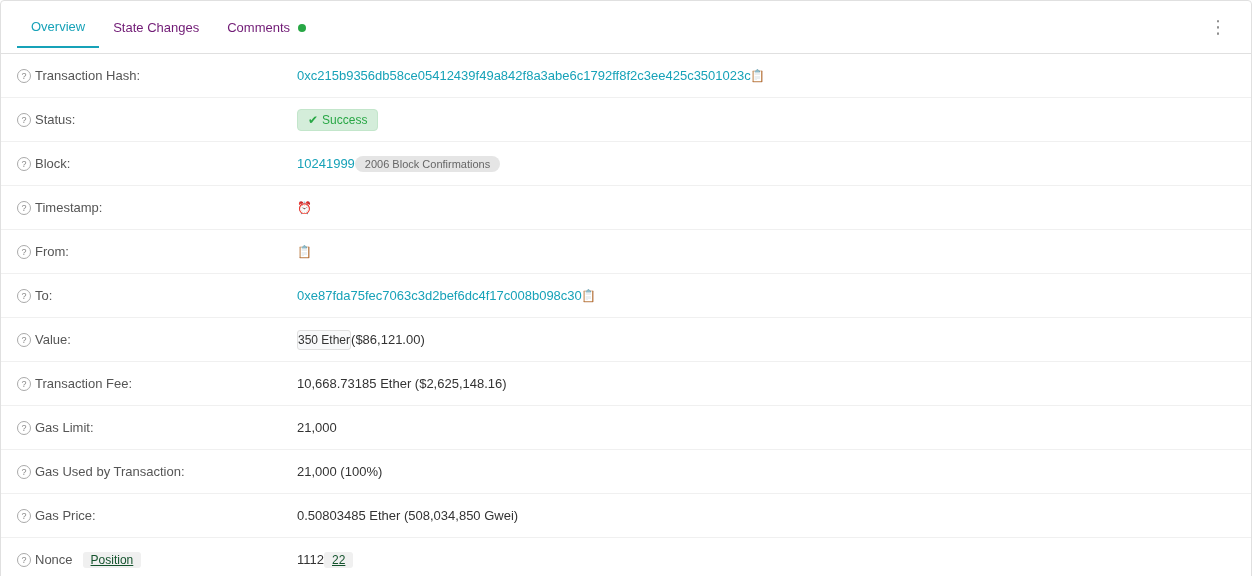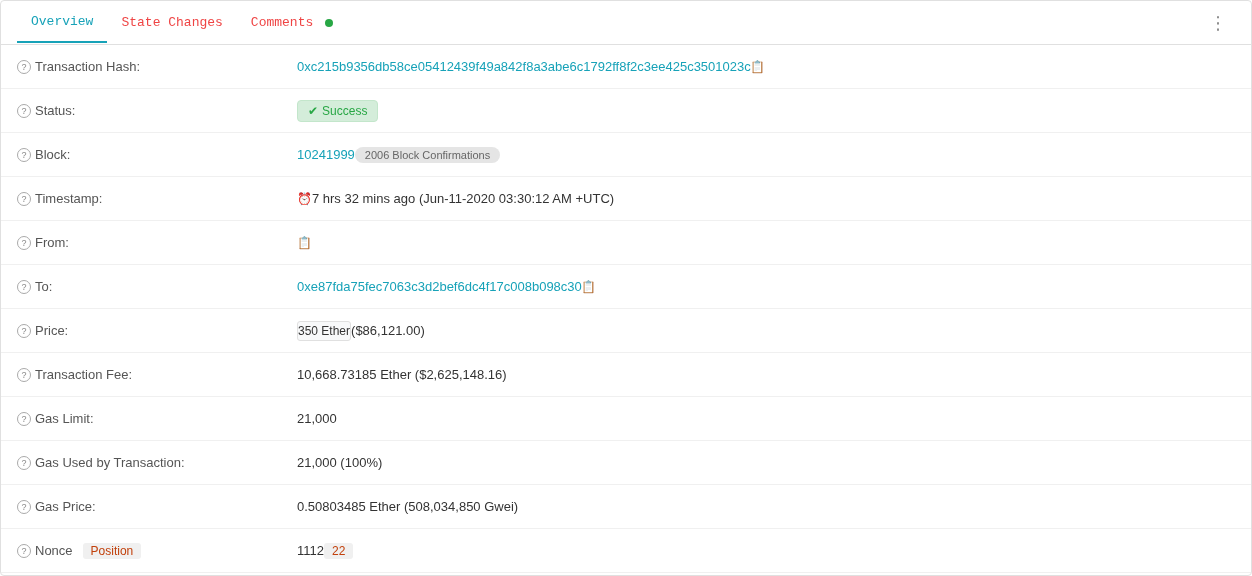--- a/index.html
+++ b/index.html
@@ -17,28 +17,27 @@
       border-radius: 4px;
       overflow: hidden;
     }
     
     .tabs {
       display: flex;
       align-items: center;
       border-bottom: 1px solid #e0e0e0;
       padding: 0 16px;
       position: relative;
-      height: 44px;
-      font-family: Liberation Mono, monospace;
+      height: 53px;
     }
     .tab {
       padding: 12px 14px;
       cursor: pointer;
       font-size: 13px;
-      color: #ef4444;
+      color: #701a75;
       position: relative;
       white-space: nowrap;
     }
     .tab.active {
       color: #17a2b8;
       border-bottom: 2px solid #17a2b8;
     }
     .tab .dot {
       display: inline-block;
       width: 8px;
@@ -139,21 +138,22 @@
     .clock-icon {
       color: #f0a500;
       font-size: 12px;
     }
     
     .badge-nonce {
       background: #f0f0f0;
       border-radius: 3px;
       padding: 1px 8px;
       font-size: 12px;
-      color: #c2410c;
+      color: #14532d;
+      text-decoration: underline;
     }
   </style>
 </head>
 <body>
 
 <div class="container">
 
   <div class="tabs">
     <div class="tab active">
       <span>Overview</span>
@@ -207,21 +207,20 @@
       </div>
     </div>
 
     <div class="info-row">
       <div class="info-label">
         <span class="help-icon">?</span>
         <span>Timestamp:</span>
       </div>
       <div class="info-value">
         <span class="clock-icon">⏰</span>
-        <span>7 hrs 32 mins ago (Jun-11-2020 03:30:12 AM +UTC)</span>
       </div>
     </div>
 
     <div class="info-row">
       <div class="info-label">
         <span class="help-icon">?</span>
         <span>From:</span>
       </div>
       <div class="info-value">
         <span class="copy-icon">📋</span>
@@ -235,21 +234,21 @@
       </div>
       <div class="info-value">
         <span class="link">0xe87fda75fec7063c3d2bef6dc4f17c008b098c30</span>
         <span class="copy-icon">📋</span>
       </div>
     </div>
 
     <div class="info-row">
       <div class="info-label">
         <span class="help-icon">?</span>
-        <span>Price:</span>
+        <span>Value:</span>
       </div>
       <div class="info-value">
         <span class="value-box">350 Ether</span>
         <span>($86,121.00)</span>
       </div>
     </div>
 
     <div class="info-row">
       <div class="info-label">
         <span class="help-icon">?</span>

